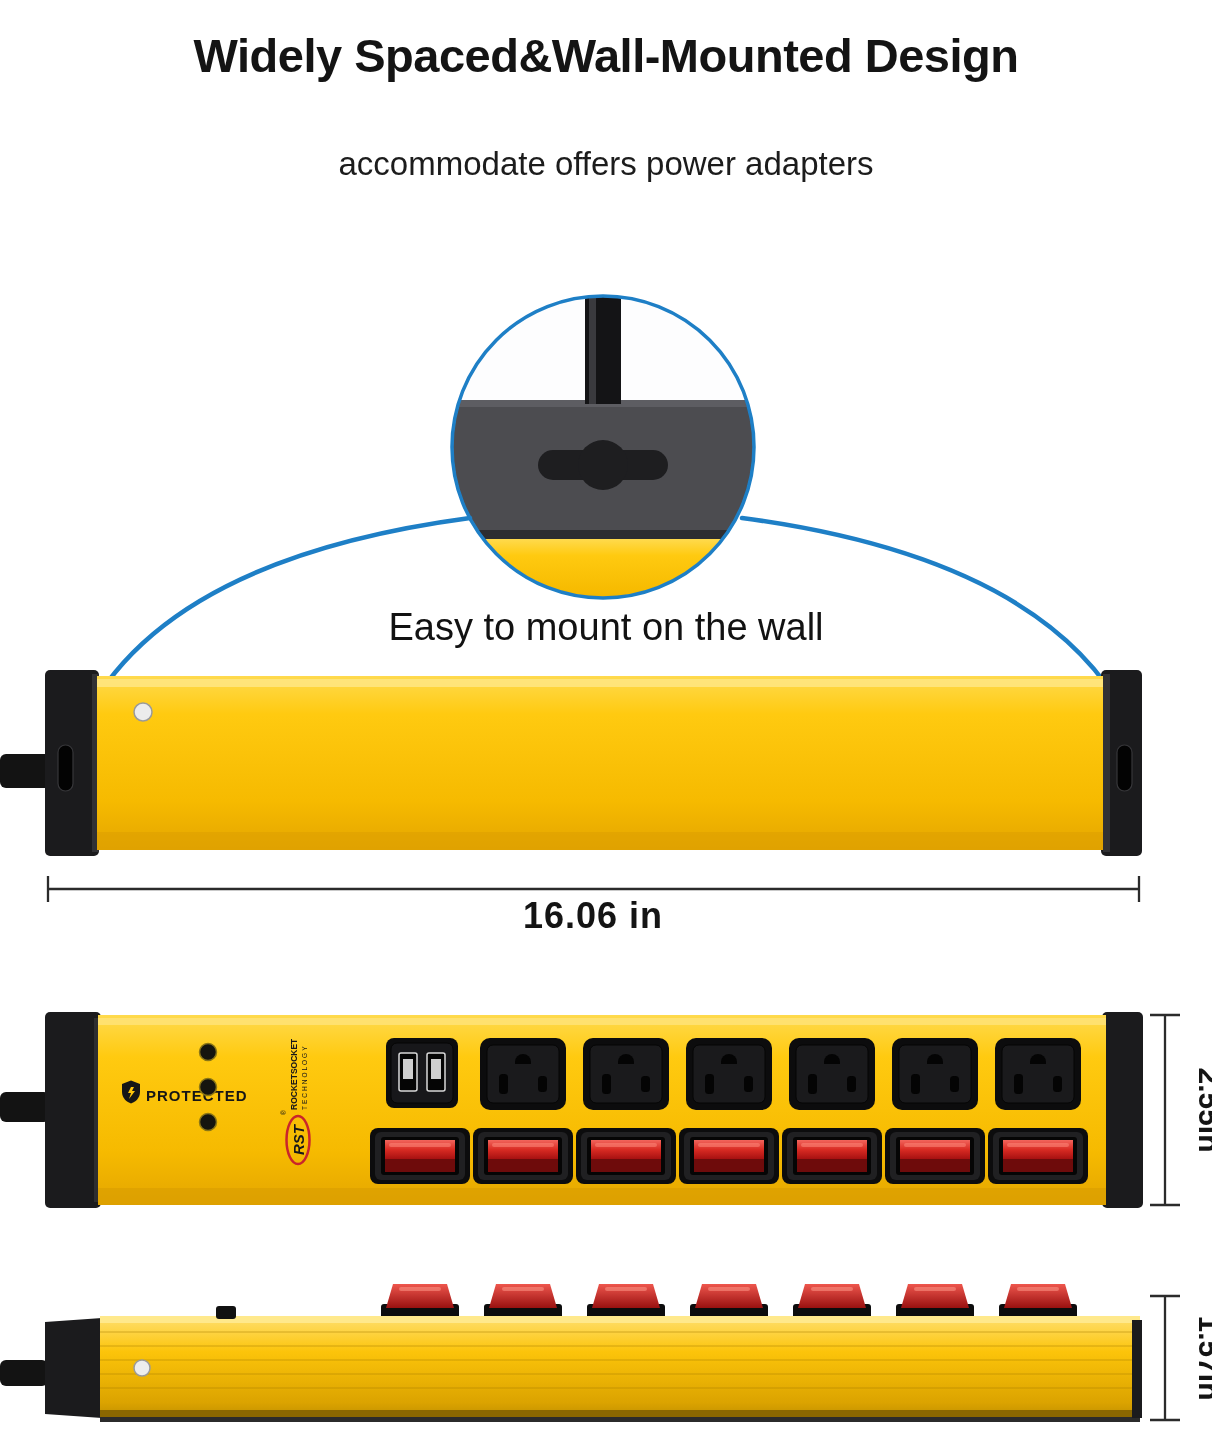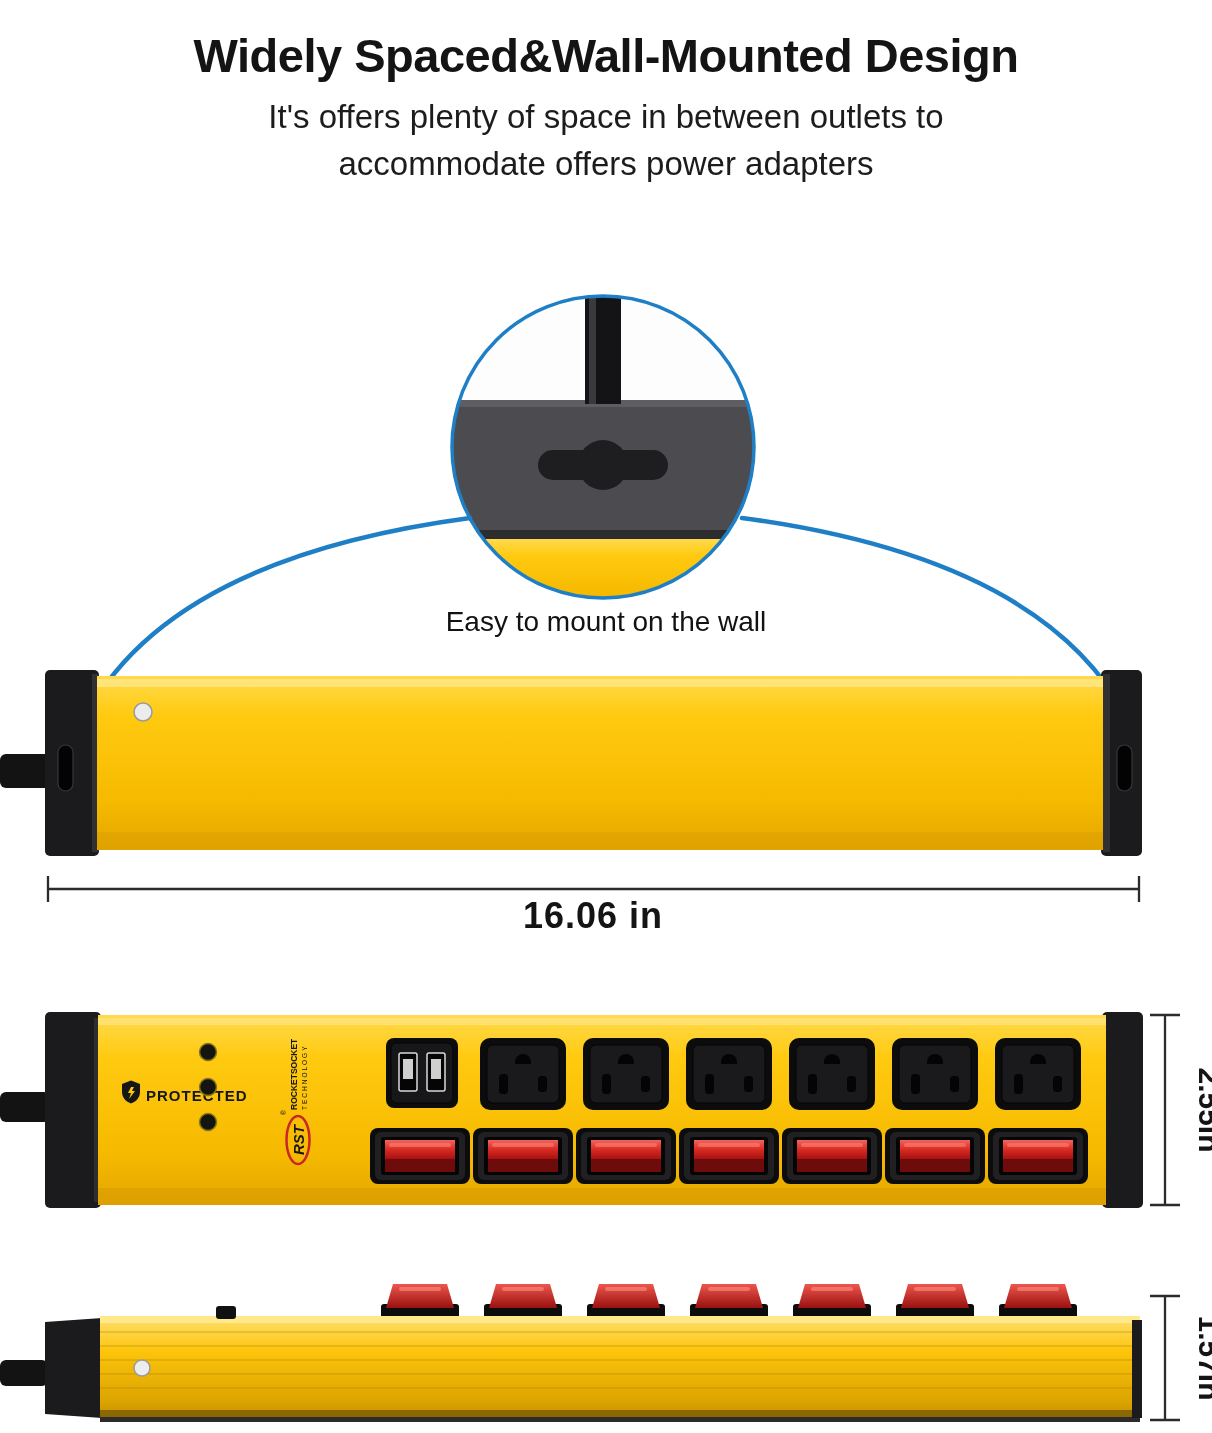--- a/index.html
+++ b/index.html
@@ -3,21 +3,21 @@
 <meta charset="utf-8">
 <style>
   * { margin:0; padding:0; box-sizing:border-box; }
   html,body { background:#fff; font-family:"Liberation Sans", sans-serif; }
   .canvas { position:relative; width:1212px; height:1433px; background:#fff; overflow:hidden; margin:0 auto; }
   .abs { position:absolute; }
   .title { top:4px; left:0; width:100%; text-align:center; font-size:47px; font-weight:800;
            color:var(--text_dark,#141414); letter-spacing:-0.5px;margin-top:24px; }
   .subtitle { top:94px; left:0; width:100%; text-align:center; font-size:33px; line-height:1.42;
               color:#1c1c1c; font-weight:400; }
-  .caption { top:606px; left:0; width:100%; text-align:center; font-size:28px; color:#121212; }
+  .caption { top:606px; left:0; width:100%; text-align:center; font-size:38px; color:#121212; }
   svg { display:block; overflow:visible; }
   text { font-family:"Liberation Sans", sans-serif; }
   .blue-stroke { stroke:var(--accent_blue,#1E7FC6); }
   .blue-fill   { fill:var(--accent_blue,#1E7FC6); }
   .dim-text      { font-size:36px; font-weight:600; fill:var(--text_dark,#141414); letter-spacing:1px; }
   .dim-side-text { font-size:30px; font-weight:700; fill:var(--text_dark,#141414); }
   .bracket { stroke:#2b2b2b; stroke-width:2.3; fill:none; }
 </style>
 </head>
 <body>
@@ -69,21 +69,21 @@
       <g id="side-rocker-sym">
         <rect x="-39" y="20" width="78" height="18" rx="3" fill="#0c0c0d"></rect>
         <polygon points="-27,0 27,0 34,24 -34,24" fill="url(#redSideGrad)"></polygon>
         <rect x="-21" y="3" width="42" height="4" rx="2" fill="#ff9d8d" opacity="0.5"></rect>
       </g>
     </defs>
   </svg>
 
   <h1 class="abs title">Widely Spaced&amp;Wall-Mounted Design</h1>
   <p class="abs subtitle">
-    <span>It's offers plenty of space in between outlets to</span><br>
+    <br>
     <span>accommodate offers power adapters</span>
   </p>
 
   <svg class="abs" style="left:436px; top:280px;" width="334" height="334" viewBox="0 0 334 334">
     <clipPath id="circClip">
         <circle cx="167" cy="167" r="150"></circle>
       </clipPath>
     <g clip-path="url(#circClip)">
       <rect x="0" y="0" width="334" height="334" fill="#fdfdfe"></rect>
       <rect x="0" y="120" width="334" height="138" fill="var(--panel_gray,#4C4C50)"></rect>

